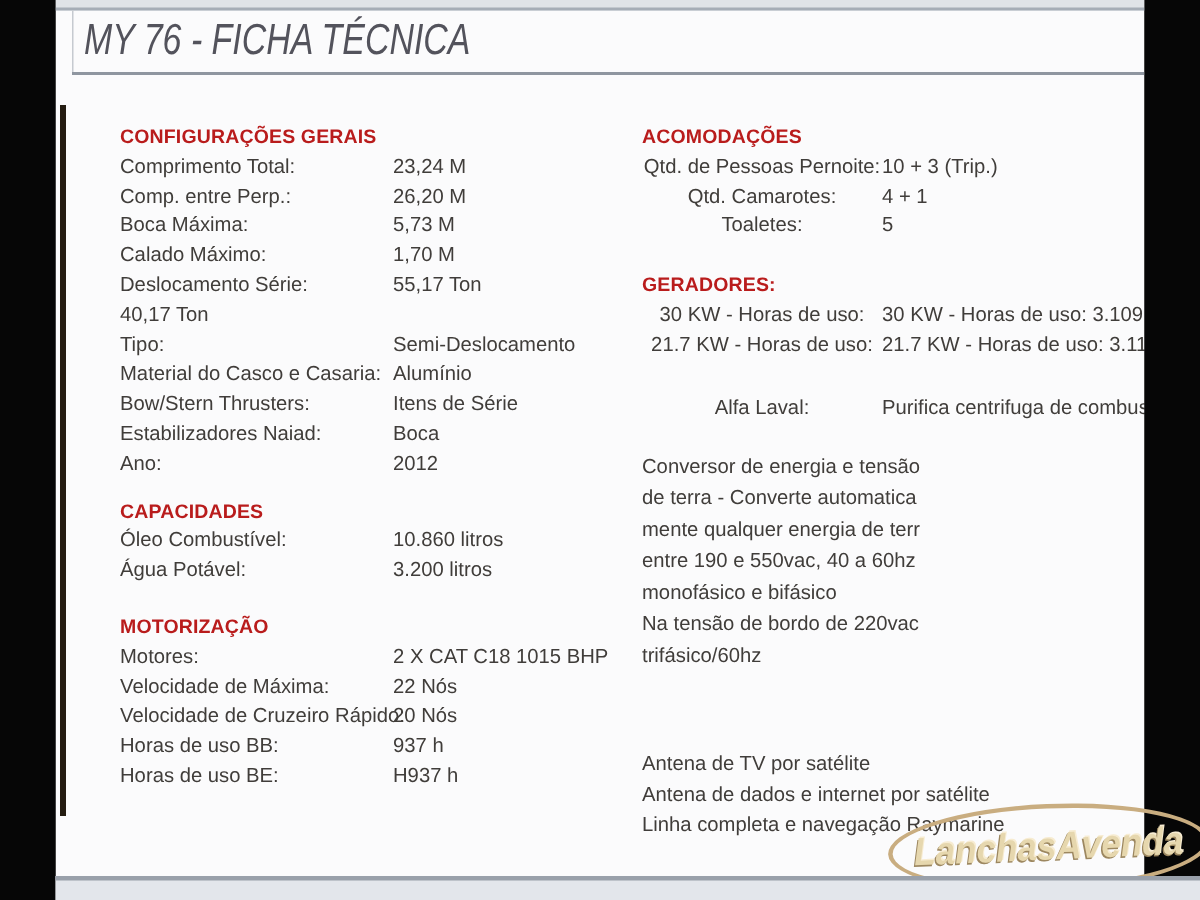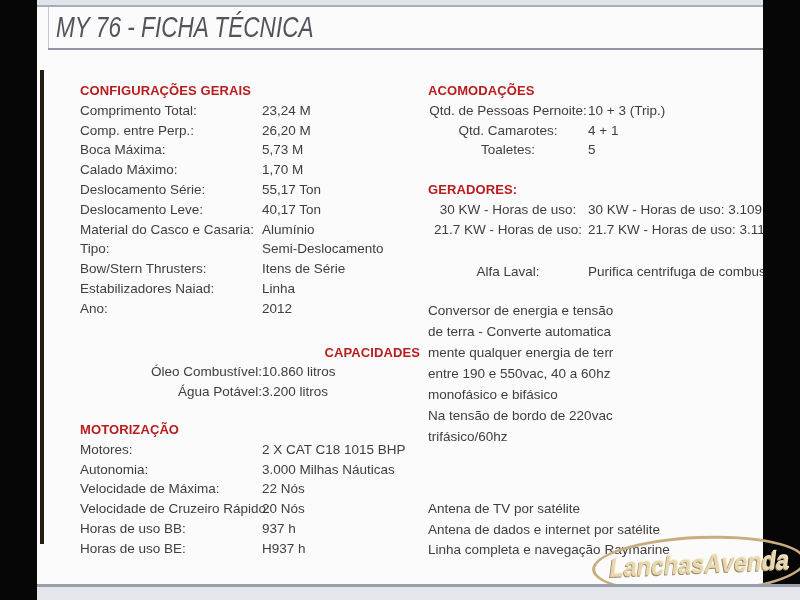--- a/index.html
+++ b/index.html
@@ -31,21 +31,21 @@
 
   .heading{
     font-weight:bold;font-size:13px;line-height:19.8px;color:#b91c1c;
     letter-spacing:0.1px;white-space:nowrap;
   }
   .row{display:flex;font-size:13.5px;line-height:19.8px;color:#403d3a;}
   .col-left .lbl{width:182px;flex:none;white-space:nowrap;}
   .col-right .lbl{width:160px;flex:none;white-space:nowrap;text-align:center;}
   .val{white-space:nowrap;}
 
-  .sec-cap{margin-top:24px;text-align:right;}
+  .sec-cap{margin-top:12px;}
   .sec-mot{margin-top:18px;}
   .sec-ger{margin-top:20px;}
   .row-alfa{margin-top:22px;}
   .row-asea{margin-top:19px;}
   .row-asea .val-lines div{font-size:13.5px;line-height:21px;color:#403d3a;white-space:nowrap;}
   .footer-lines{margin-top:52px;}
   .footer-lines div{font-size:13.5px;line-height:20.5px;color:#403d3a;white-space:nowrap;}
 
   .bar-left{position:absolute;left:0;top:0;width:37px;height:600px;background:#060606;z-index:5;}
   .bar-right{position:absolute;left:763px;top:0;width:37px;height:588px;background:#060606;z-index:5;}
@@ -94,38 +94,37 @@
         </div>
       <div class="row">
           <span class="lbl">Calado Máximo:</span>
           <span class="val">1,70 M</span>
         </div>
       <div class="row">
           <span class="lbl">Deslocamento Série:</span>
           <span class="val">55,17 Ton</span>
         </div>
       <div class="row">
-          <span class="lbl">Deslocamento Leve:</span>
           <span class="val">40,17 Ton</span>
+        </div>
+      <div class="row">
+          <span class="lbl">Tipo:</span>
+          <span class="val">Semi-Deslocamento</span>
         </div>
       <div class="row">
           <span class="lbl">Material do Casco e Casaria:</span>
           <span class="val">Alumínio</span>
         </div>
       <div class="row">
-          <span class="lbl">Tipo:</span>
-          <span class="val">Semi-Deslocamento</span>
-        </div>
-      <div class="row">
           <span class="lbl">Bow/Stern Thrusters:</span>
           <span class="val">Itens de Série</span>
         </div>
       <div class="row">
           <span class="lbl">Estabilizadores Naiad:</span>
-          <span class="val">Linha</span>
+          <span class="val">Boca</span>
         </div>
       <div class="row">
           <span class="lbl">Ano:</span>
           <span class="val">2012</span>
         </div>
     </div>
 
     <div class="sec-cap">
       <div class="heading">CAPACIDADES</div>
       <div class="row">
@@ -136,24 +135,20 @@
           <span class="lbl">Água Potável:</span>
           <span class="val">3.200 litros</span>
         </div>
     </div>
 
     <div class="sec-mot">
       <div class="heading">MOTORIZAÇÃO</div>
       <div class="row">
           <span class="lbl">Motores:</span>
           <span class="val">2 X CAT C18 1015 BHP</span>
-        </div>
-      <div class="row">
-          <span class="lbl">Autonomia:</span>
-          <span class="val">3.000 Milhas Náuticas</span>
         </div>
       <div class="row">
           <span class="lbl">Velocidade de Máxima:</span>
           <span class="val">22 Nós</span>
         </div>
       <div class="row">
           <span class="lbl">Velocidade de Cruzeiro Rápido:</span>
           <span class="val">20 Nós</span>
         </div>
       <div class="row">

